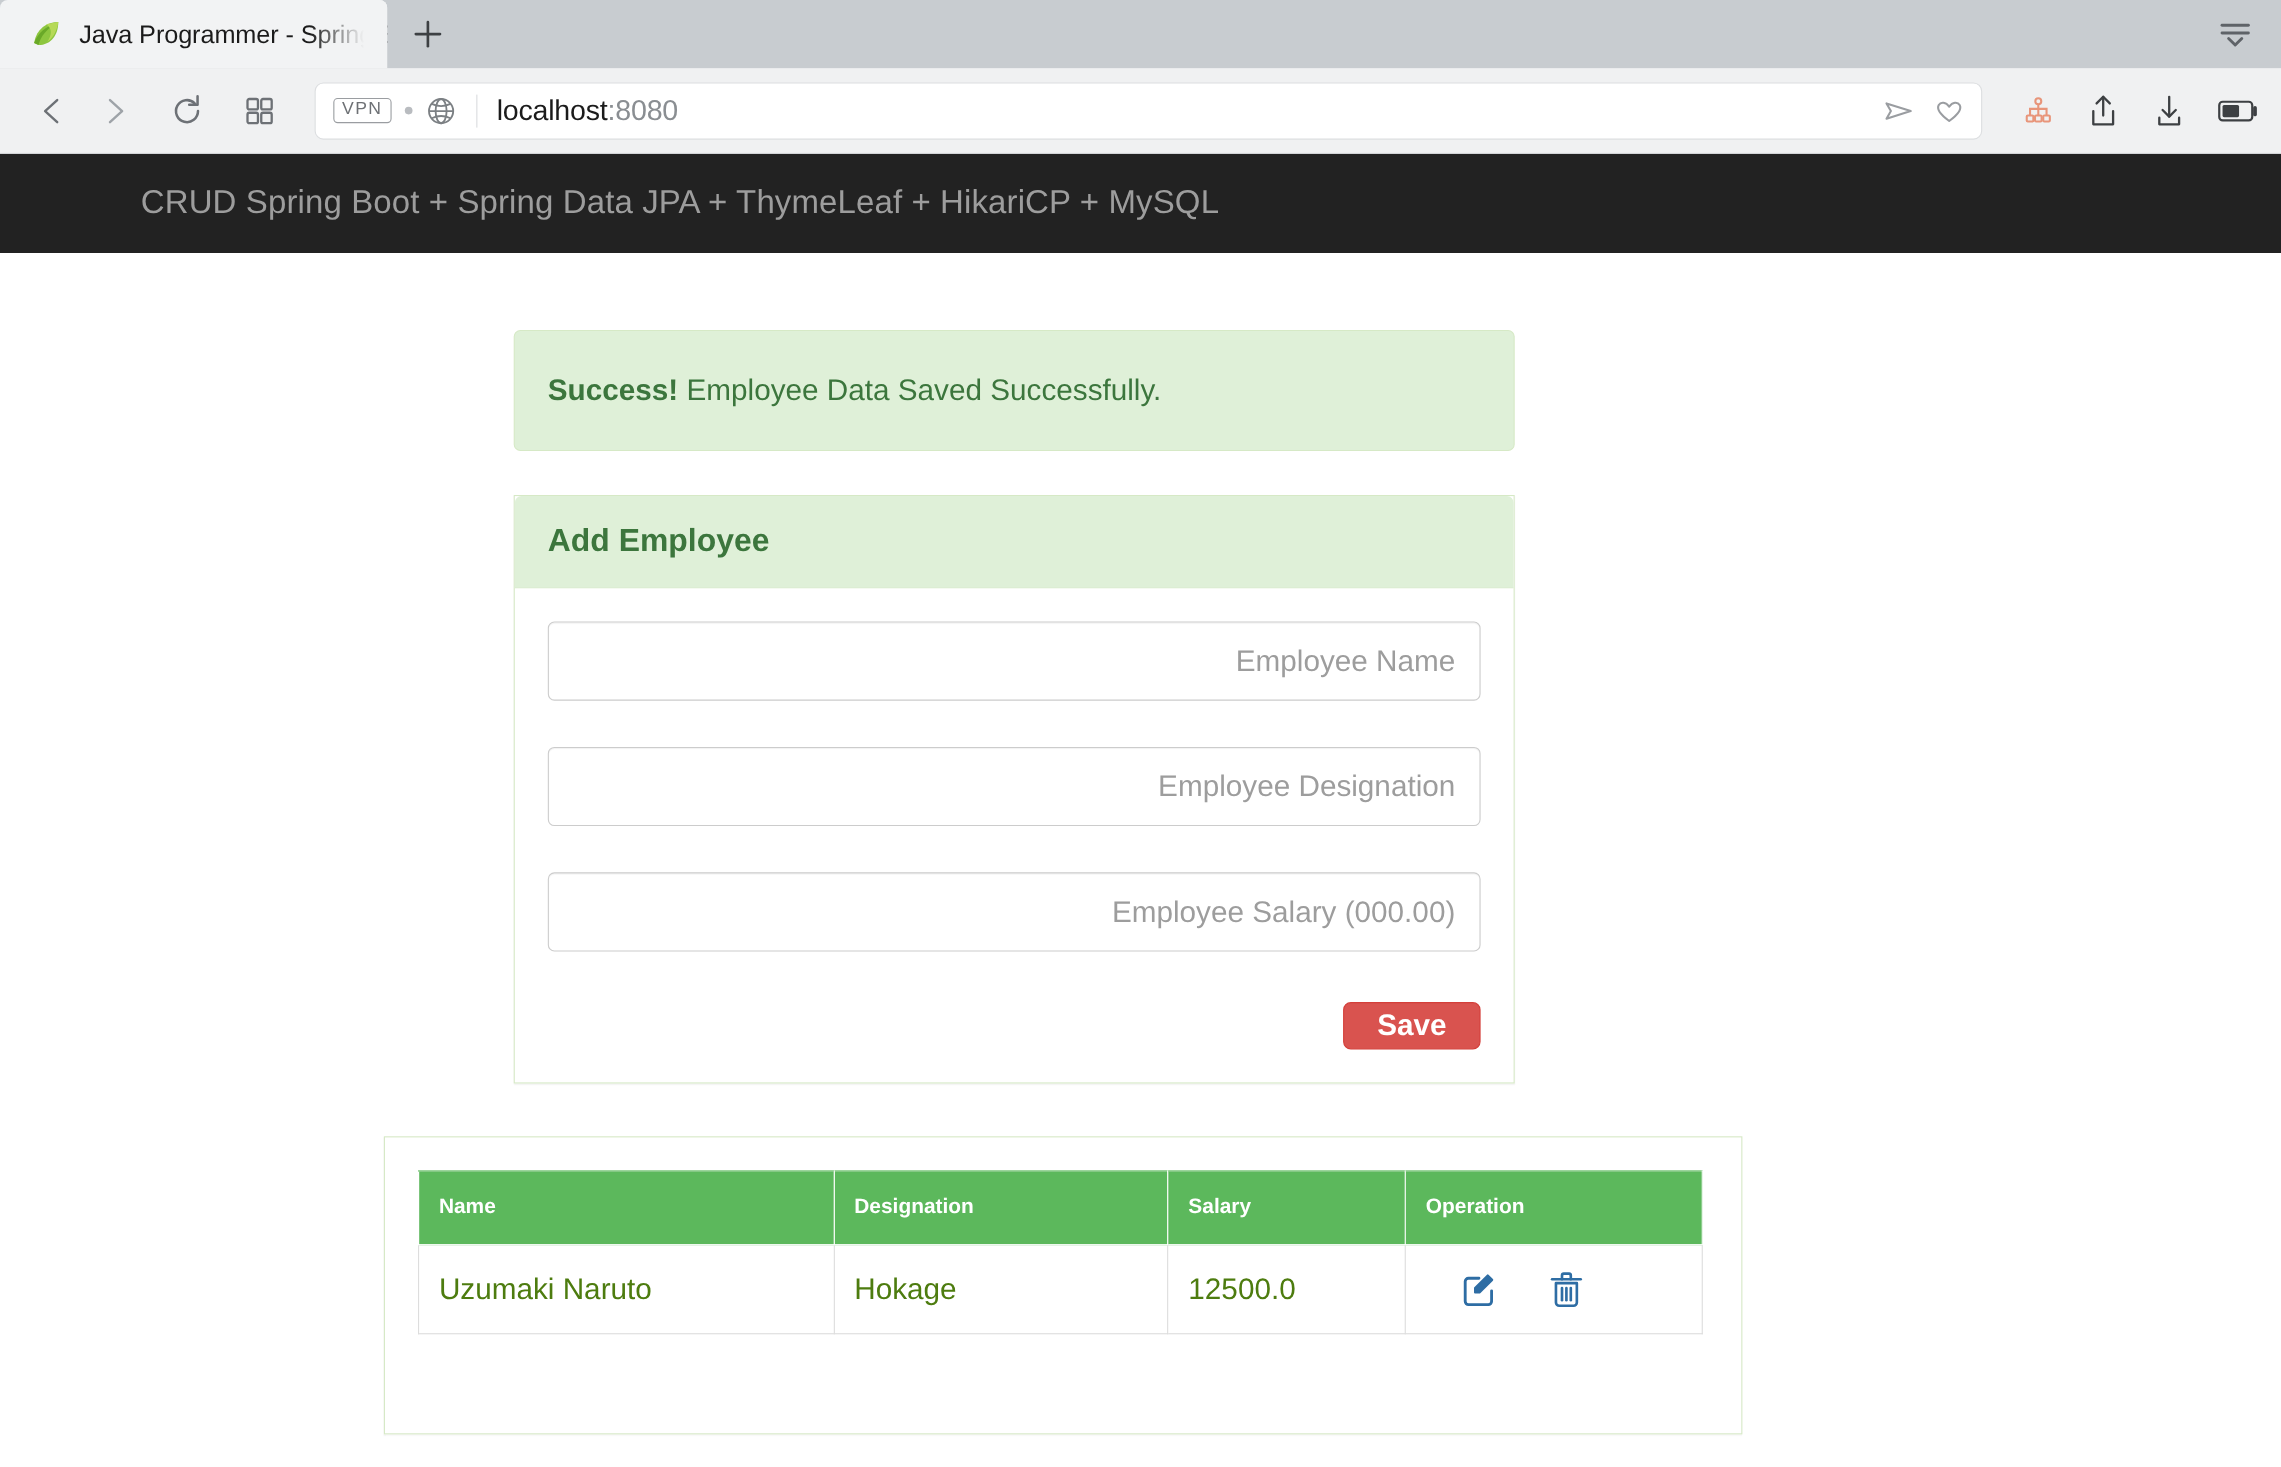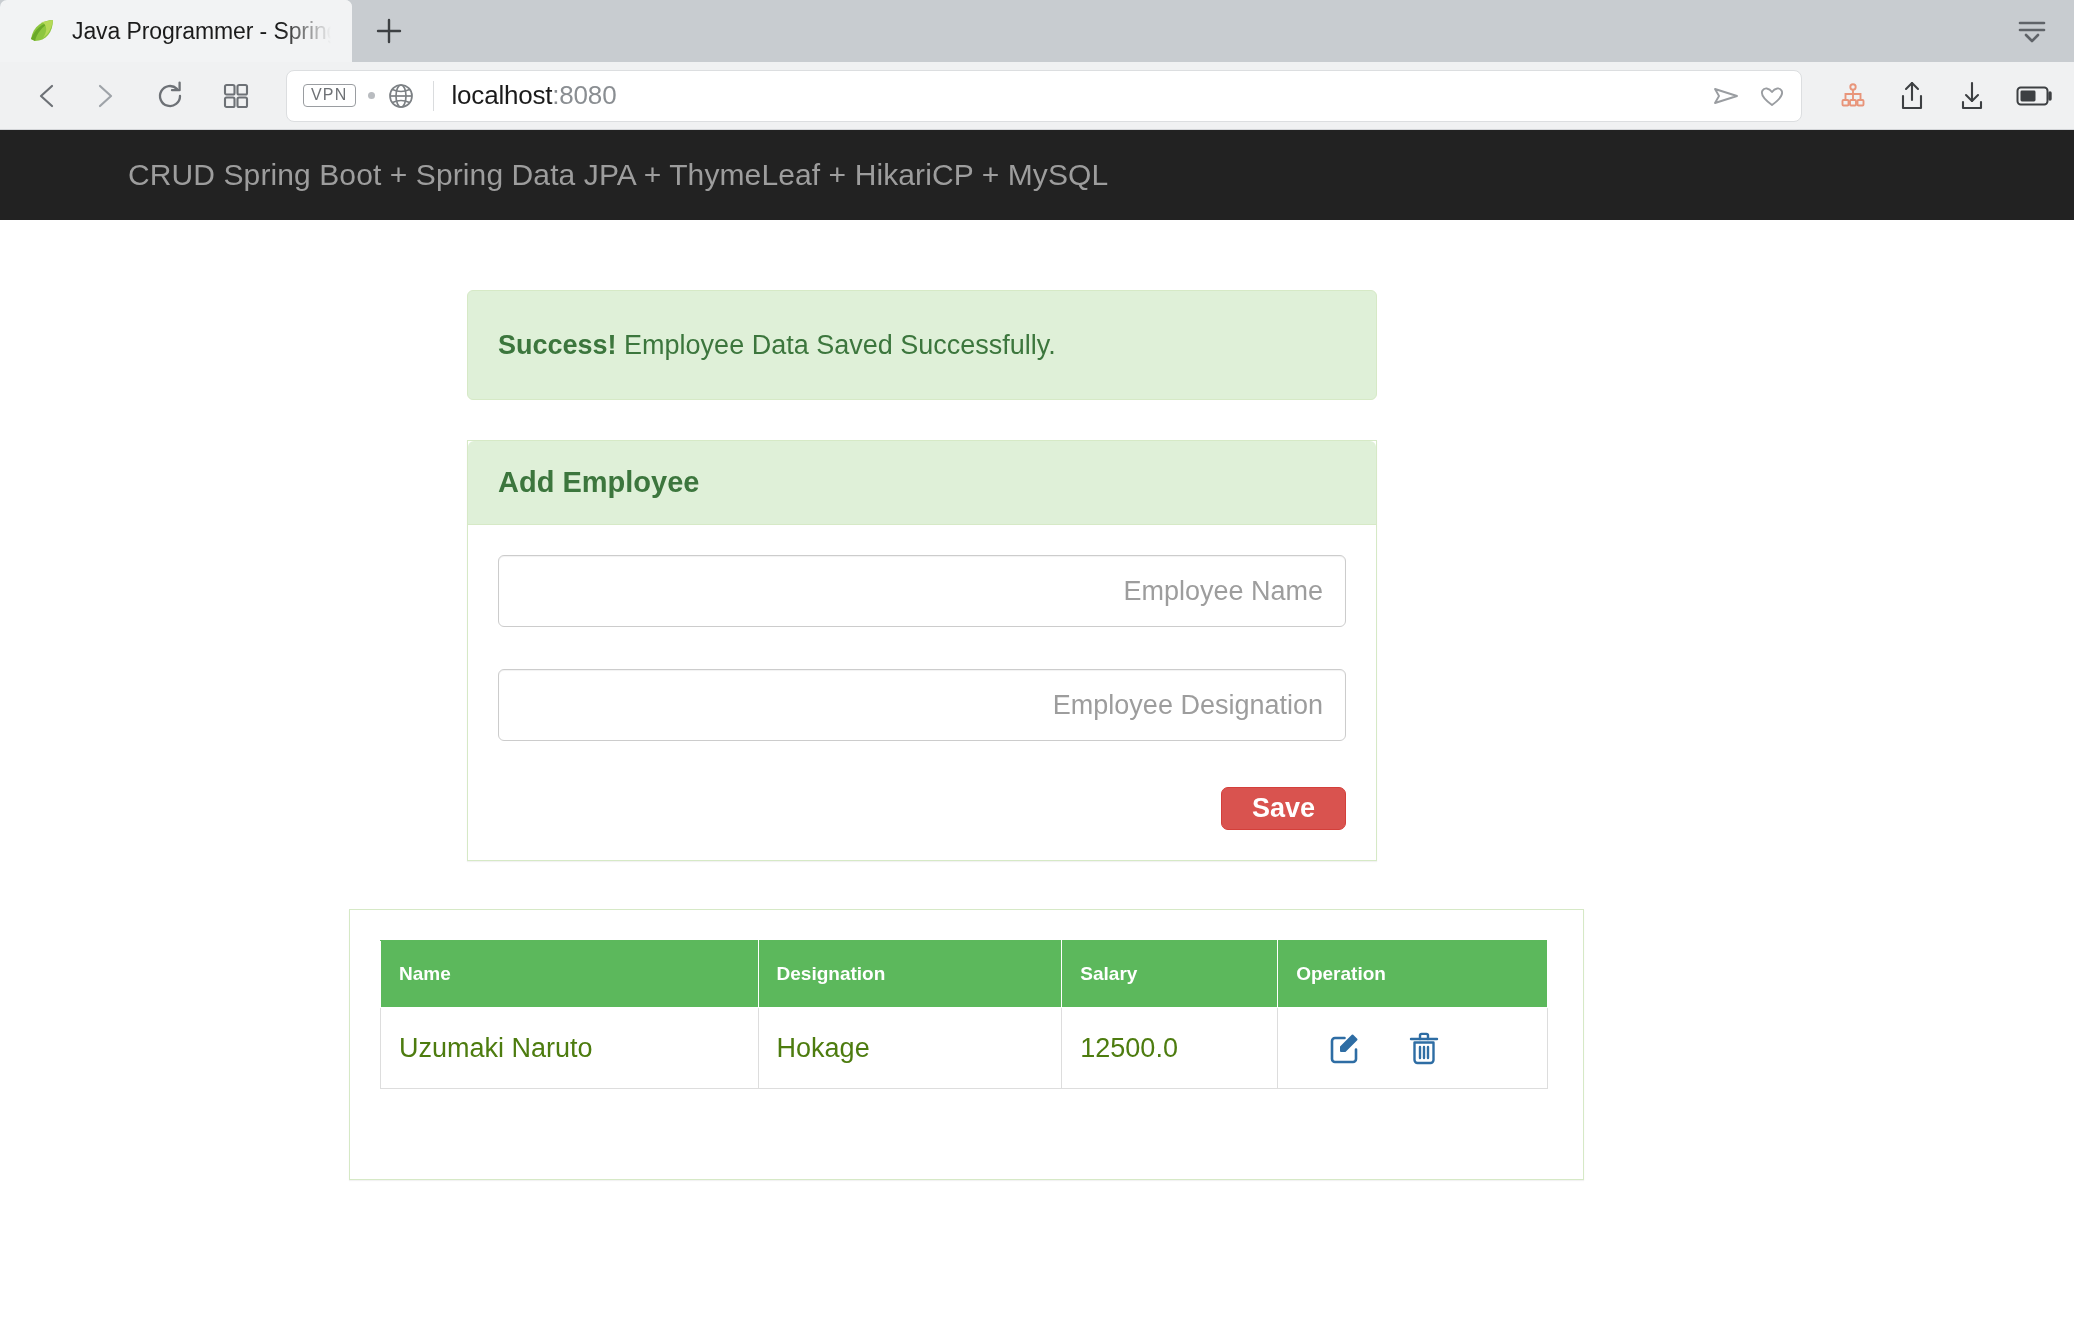--- a/index.html
+++ b/index.html
@@ -57,21 +57,21 @@
   }
   .newtab svg { display:block; }
   .tabstrip-spacer { flex: 1; }
   .showtabs {
     width: 64px; height: 62px;
     display: flex; align-items: center; justify-content: center;
     margin-right: 10px;
   }
 
   .toolbar {
-    height: 68px;
+    height: 78px;
     background: #f0f1f2;
     border-bottom: 1px solid #d3d5d8;
     display: flex;
     align-items: center;
     padding: 0 20px;
     flex: none;
   }
   .nav-btn {
     width: 56px; height: 56px;
     display: flex; align-items: center; justify-content: center;
@@ -411,20 +411,21 @@
           <strong>Success!</strong><span> Employee Data Saved Successfully.</span>
         </div>
 
         <div class="panel">
           <div class="panel-heading">
             <h3 class="panel-title">Add Employee</h3>
           </div>
           <div class="panel-body">
             <input class="form-control" type="text" placeholder="Employee Name" style="">
             <input class="form-control" type="text" placeholder="Employee Designation" style="">
+            <input class="form-control" type="text" placeholder="Employee Salary (000.00)" style="">
             <div class="form-actions">
               <button class="btn-danger">Save</button>
             </div>
           </div>
         </div>
       </div>
 
       <div class="wide-col">
         <div class="panel">
           <div class="panel-wide-body">

